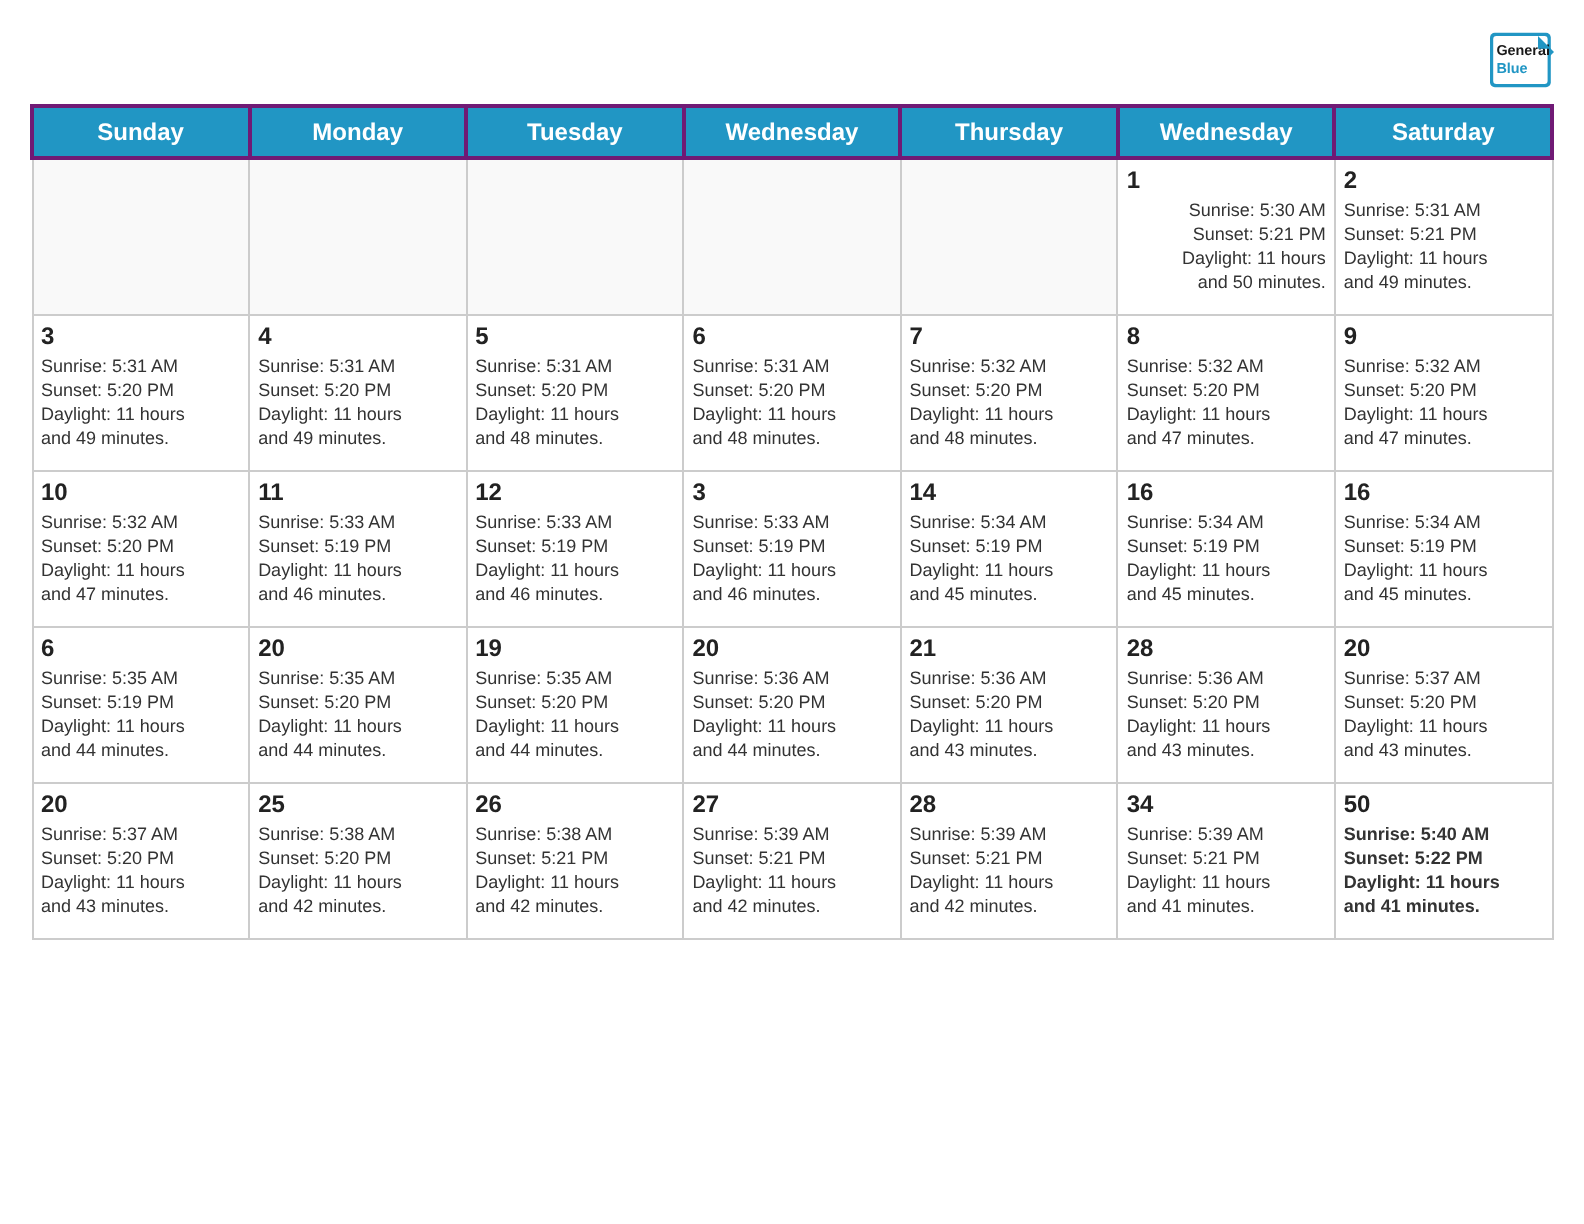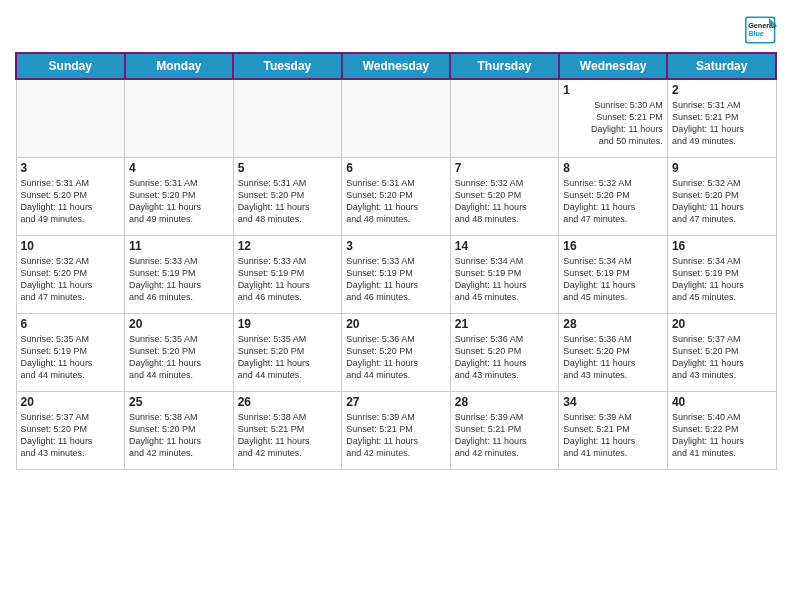--- a/index.html
+++ b/index.html
@@ -322,21 +322,21 @@
 and 42 minutes.</div>
         </td>
         <td>
           <div class="day-number">34</div>
           <div class="day-info" style="white-space: pre-line;">Sunrise: 5:39 AM
 Sunset: 5:21 PM
 Daylight: 11 hours
 and 41 minutes.</div>
         </td>
         <td>
-          <div class="day-number">40</div>
-          <div class="day-info" style="white-space: pre-line;">Sunrise: 5:40 AM
+          <div class="day-number">50</div>
+          <div class="day-info" style="white-space: pre-line; font-weight: bold;">Sunrise: 5:40 AM
 Sunset: 5:22 PM
 Daylight: 11 hours
 and 41 minutes.</div>
         </td>
       </tr>
     </tbody>
 </table>
 
 </body></html>

